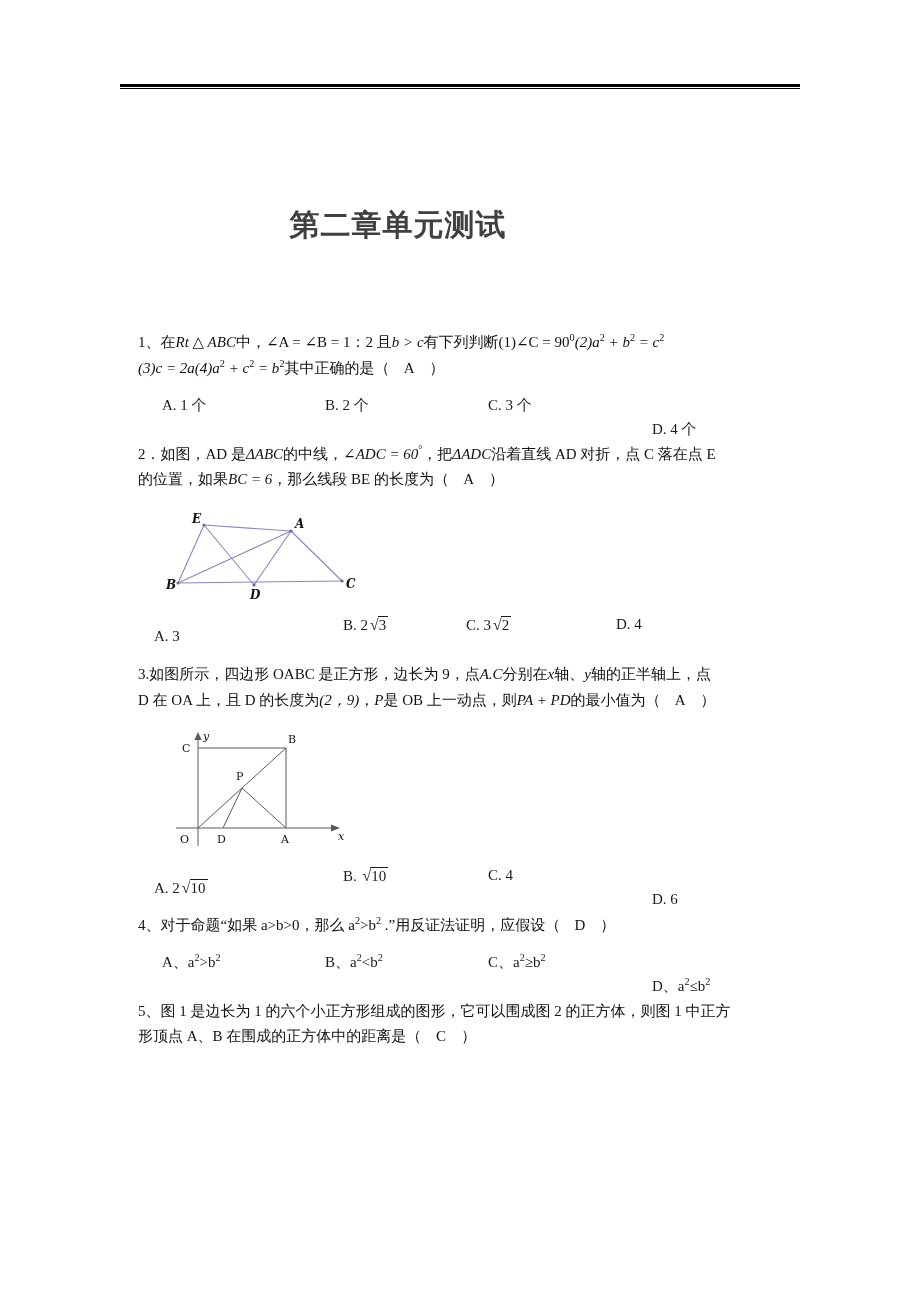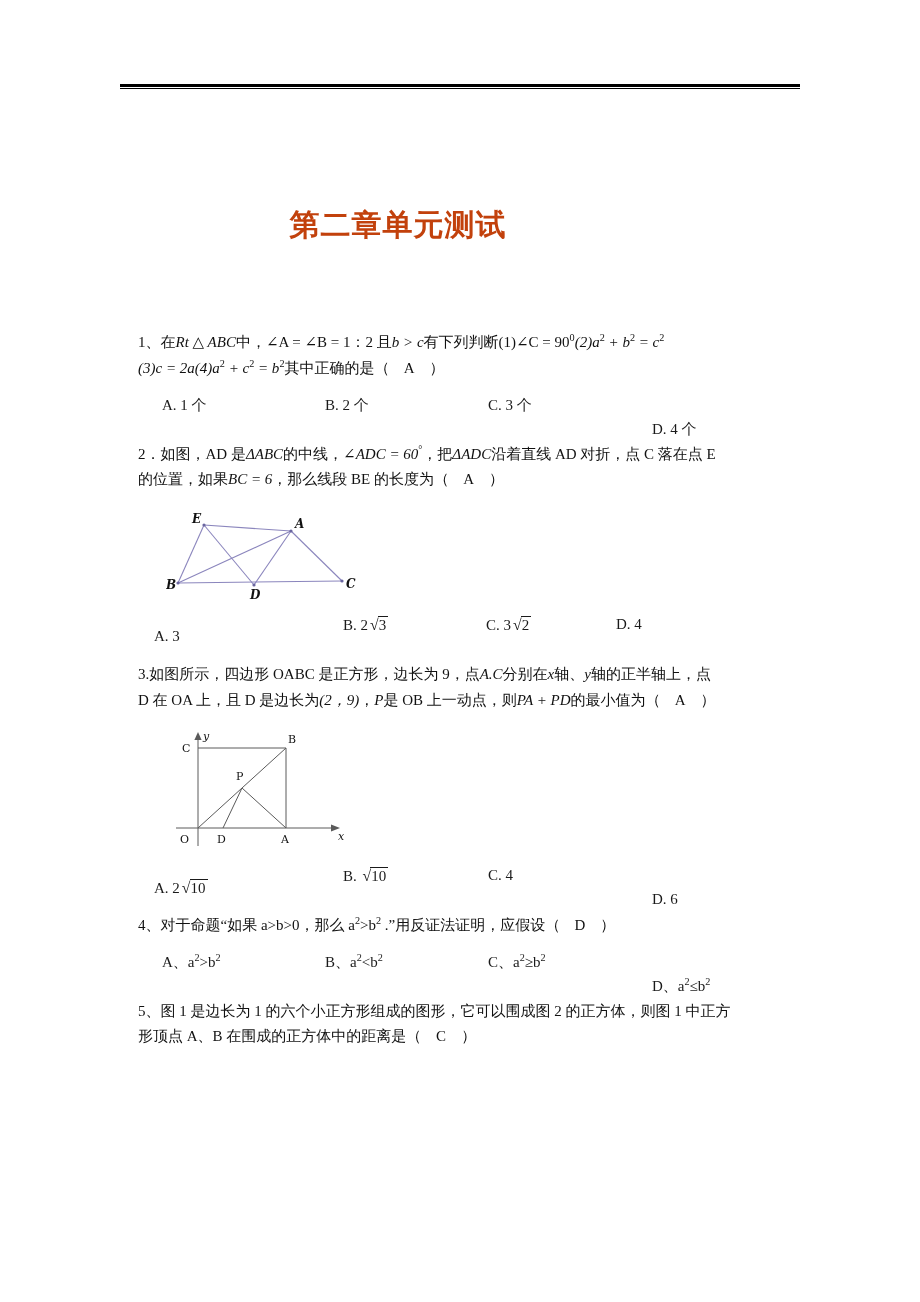--- a/index.html
+++ b/index.html
@@ -45,21 +45,21 @@
   .doc-title {
     position: absolute;
     left: 0;
     top: 205px;
     width: 796px;
     text-align: center;
     font-size: 30px;
     font-weight: bold;
     letter-spacing: 1px;
     font-family: "DejaVu Serif", "Liberation Serif", serif;
-    color: #c2410c;
+    color: #404040;
   }
 
   
   .content {
     position: absolute;
     left: 138px;
     top: 330px;
     width: 680px;
   }
 
@@ -109,21 +109,21 @@
     top: 0;
     white-space: nowrap;
   }
   .opt-a { left: 24px; }
   .opt-b { left: 187px; }
   .opt-c { left: 350px; }
   .opt-d { left: 514px; margin-top: 24px; }
 
   .opt-a2 { left: 16px; margin-top: 12px; }
   .opt-b2 { left: 205px; }
-  .opt-c2 { left: 348px; font-family: Liberation Serif, serif; }
+  .opt-c2 { left: 328px; font-family: Liberation Serif, serif; }
   .opt-d2 { left: 478px; }
 
   
   .radical {
     display: inline-block;
     position: relative;
     padding-left: 2px;
   }
   .radical .rsym { font-size: 1.05em; }
   .radical .rbody {
@@ -203,21 +203,21 @@
 
     <div class="opts">
       <span class="opt opt-a2"><span>A.</span> <span>3</span></span>
       <span class="opt opt-b2"><span>B.</span> <span>2</span><span class="radical"><span class="rsym">√</span><span class="rbody">3</span></span></span>
       <span class="opt opt-c2"><span>C.</span> <span>3</span><span class="radical"><span class="rsym">√</span><span class="rbody">2</span></span></span>
       <span class="opt opt-d2"><span>D.</span> <span>4</span></span>
     </div>
 
     <div class="q">
       <span>3.</span><span>如图所示，四边形 OABC 是正方形，边长为 9，点</span><span class="mi">A.C</span><span>分别在</span><span class="mi">x</span><span>轴、</span><span class="mi">y</span><span>轴的正半轴上，点</span><br>
-      <span>D 在 OA 上，且 D 是边长为</span><span class="mi">(2，9)</span><span>，</span><span class="mi">P</span><span>是 OB 上一动点，则</span><span class="mi">PA + PD</span><span>的最小值为（</span><span class="blankans ans">A</span><span>）</span>
+      <span>D 在 OA 上，且 D 的长度为</span><span class="mi">(2，9)</span><span>，</span><span class="mi">P</span><span>是 OB 上一动点，则</span><span class="mi">PA + PD</span><span>的最小值为（</span><span class="blankans ans">A</span><span>）</span>
     </div>
 
     <div class="fig fig-sq">
       <svg width="210" height="125" viewBox="0 0 210 125">
         <g stroke="#5a5a5a" stroke-width="1" fill="none">
 
           <line x1="32" y1="118" x2="32" y2="8"></line>
           <line x1="10" y1="100" x2="168" y2="100"></line>
 
           <path d="M32 4 L28.4 12 L35.6 12 Z" fill="#5a5a5a" stroke="none"></path>

